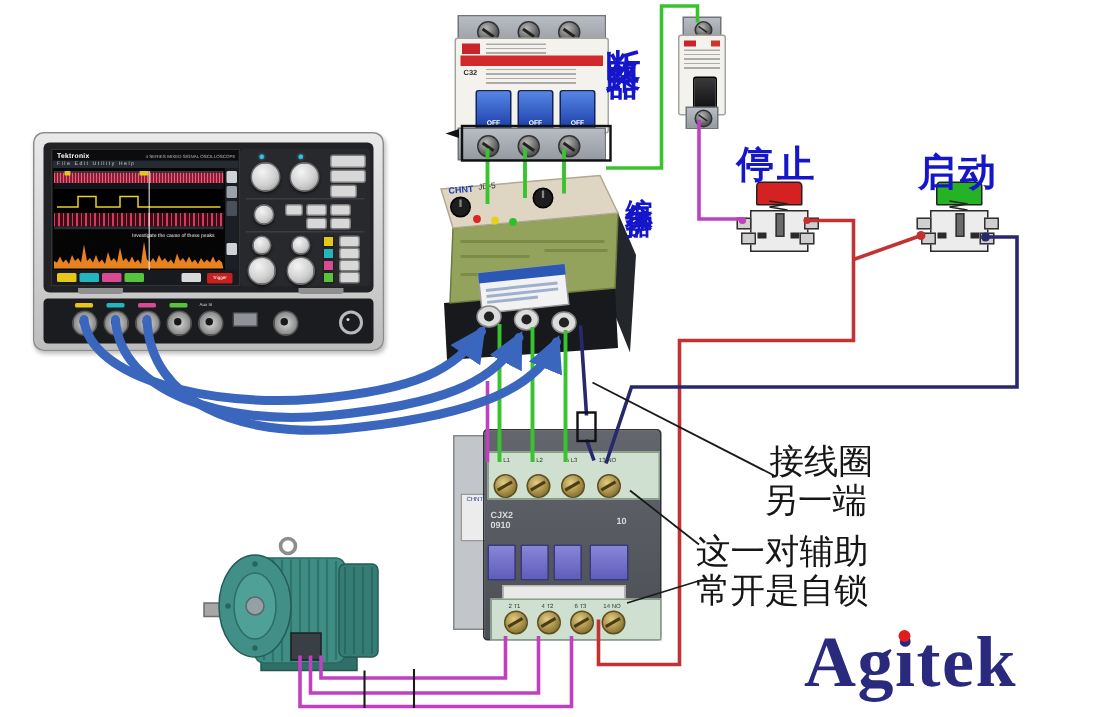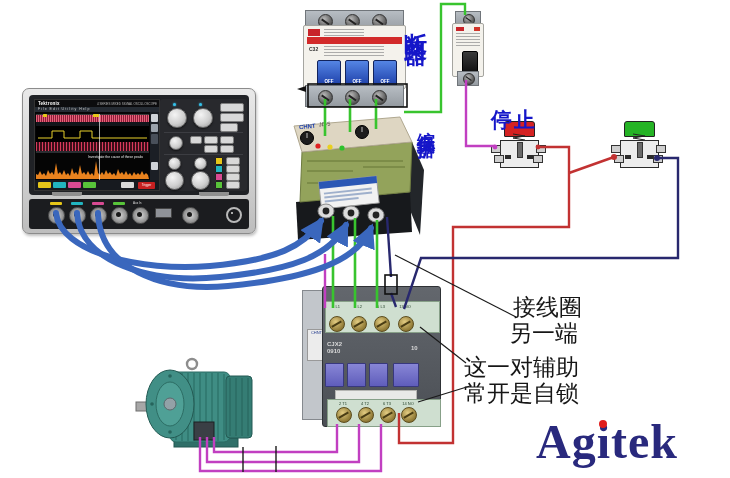--- a/index.html
+++ b/index.html
@@ -352,21 +352,22 @@
       <div class="pb-contact" style="left:26px;top:14px;"></div>
     </div>
     <div class="pb-lug" style="left:1px;top:27px;"></div>
     <div class="pb-lug" style="left:46px;top:27px;"></div>
     <div class="pb-lug" style="left:4px;top:37px;"></div>
     <div class="pb-lug" style="left:43px;top:37px;"></div>
   </div>
 
   <div class="vlabel" style="left: 401px; top: 14px; font-size: 23px; letter-spacing: 6px; color: rgb(21, 22, 201);">断路器</div>
   <div class="vlabel" style="left: 414px; top: 117px; font-size: 18px; letter-spacing: 2.5px; color: rgb(21, 22, 201);">综合保护器</div>
-  <div class="hlabel" style="left: 491px; top: 106px; font-size: 21px; letter-spacing: 2px; color: rgb(21, 22, 201);">停止</div>
+  <div class="hlabel" style="left: 491px; top: 93px; font-size: 25px; letter-spacing: 2px; color: rgb(21, 22, 201);">停止</div>
+  <div class="hlabel" style="left: 612px; top: 98px; font-size: 25px; letter-spacing: 2px; color: rgb(21, 22, 201);">启动</div>
 
   <div class="note" style="left:513px;top:295px;">
     <div>接线圈</div>
     <div style="margin-left:-4px;">另一端</div>
   </div>
   <div class="note" style="left:464px;top:355px;">
     <div>这一对辅助</div>
     <div>常开是自锁</div>
   </div>
 

